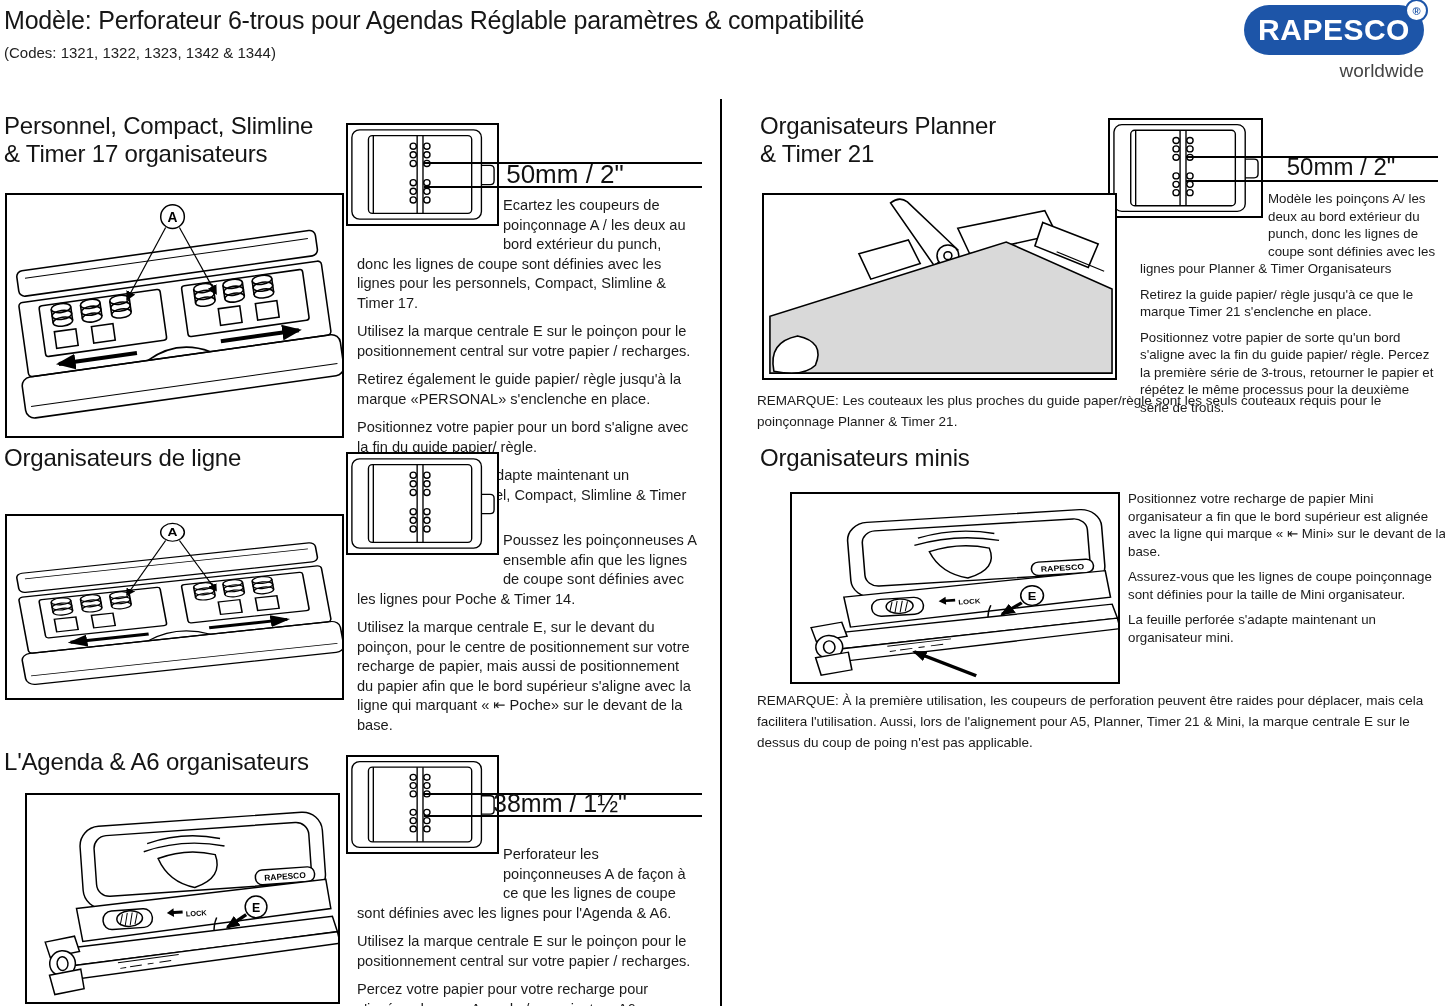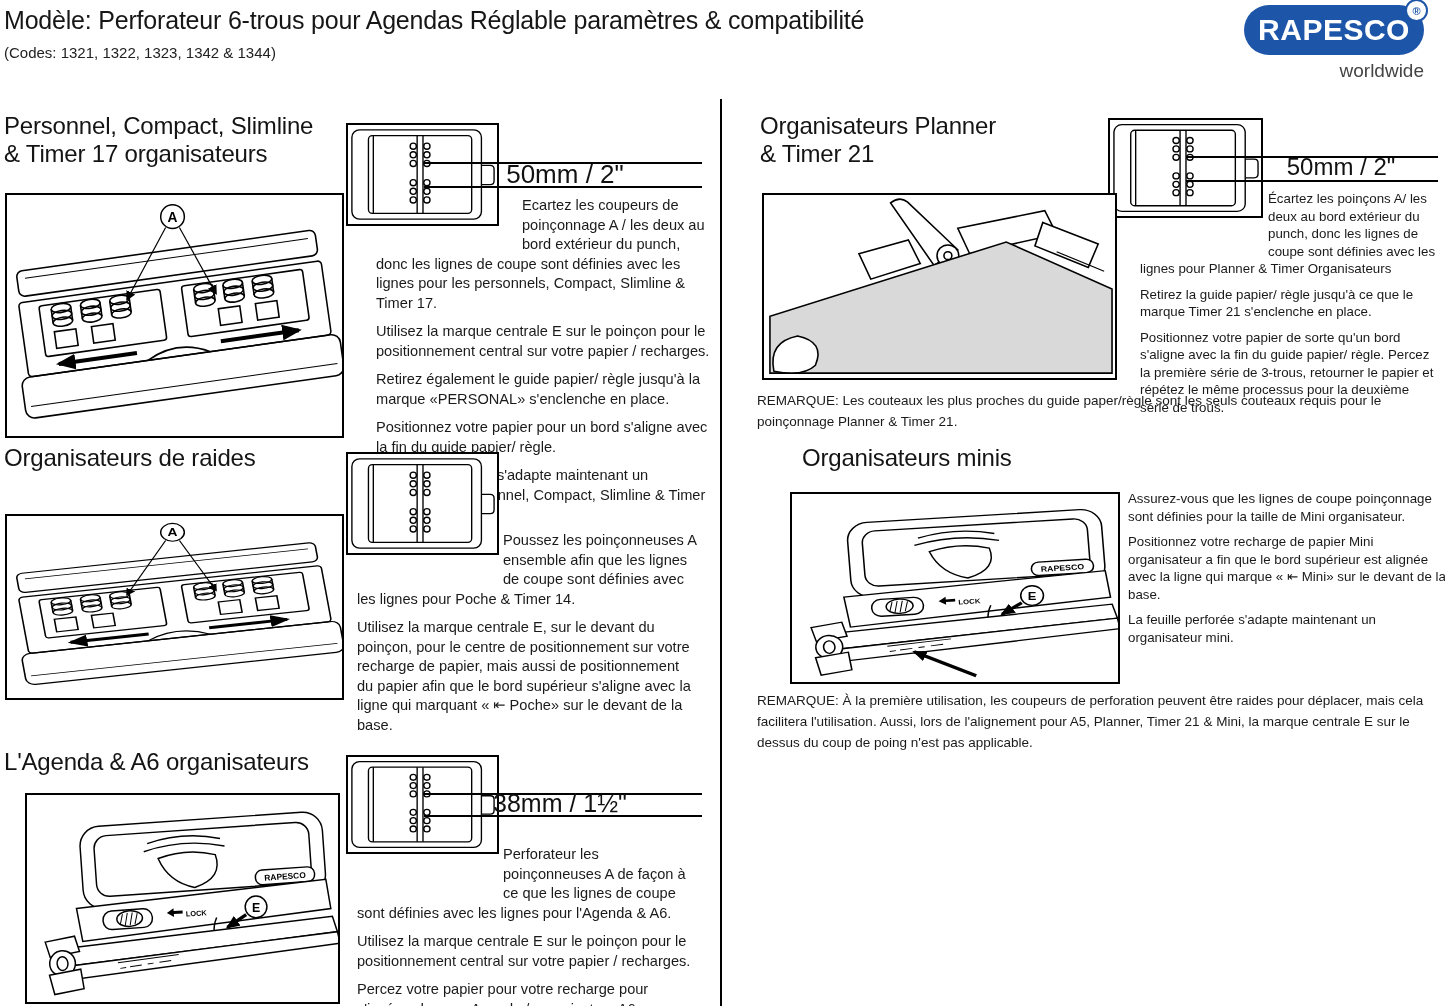--- a/index.html
+++ b/index.html
@@ -136,31 +136,31 @@
     </g>
     <g>
       <line x1="161" y1="33" x2="122" y2="106" stroke="#000" stroke-width="1.2" marker-end="url(#ma1s)"></line>
       <line x1="175" y1="33" x2="212" y2="100" stroke="#000" stroke-width="1.2" marker-end="url(#ma1s)"></line>
       <circle cx="168" cy="22" r="12" fill="#fff" stroke="#000" stroke-width="1.5"></circle>
       <text x="168" y="27" text-anchor="middle" font-size="14" font-weight="bold" fill="#000">A</text>
     </g>
   </svg>
 </div>
 
-<div class="abs tb tb-l" style="left:357px;top:196px;width:338px;margin-left:19px;">
+<div class="abs tb tb-l" style="left:357px;top:196px;width:338px;">
   <div class="sp" style="width:146px;height:56px;"></div>
   <p><span>Ecartez les coupeurs de poinçonnage </span><span class="b">A</span><span> / les deux au bord extérieur du punch, donc les lignes de coupe sont définies avec les lignes pour les personnels, Compact, Slimline &amp; Timer 17.</span></p>
   <p><span>Utilisez la marque centrale </span><span class="b">E</span><span> sur le poinçon pour le positionnement central sur votre papier / recharges.</span></p>
   <p><span>Retirez également le guide papier/ règle jusqu'à la marque «PERSONAL» s'enclenche en place.</span></p>
   <p><span>Positionnez votre papier pour un bord s'aligne avec la fin du guide papier/ règle.</span></p>
   <p><span>La feuille perforée s'adapte maintenant un organisateur personnel, Compact, Slimline &amp; Timer 17.</span></p>
 </div>
 
 <div class="abs h" style="left:4px;top:444px;">
-  <div>Organisateurs de raides</div>
+  <div>Organisateurs de ligne</div>
 </div>
 
 <div class="abs box" style="left:346px;top:452px;width:153px;height:103px;">
   <svg viewBox="0 0 153 103" preserveAspectRatio="none">
     <g stroke="#000" fill="none" stroke-width="1.4">
       <rect x="4" y="5" width="133" height="93" rx="8"></rect>
       <rect x="21" y="11" width="106" height="81" rx="4"></rect>
       <line x1="26" y1="11" x2="26" y2="92"></line>
       <line x1="71" y1="11" x2="71" y2="92"></line>
         <line x1="77" y1="11" x2="77" y2="92"></line>
@@ -383,28 +383,28 @@
       <circle cx="186" cy="62" r="4"></circle>
       <ellipse cx="214" cy="78" rx="11" ry="7"></ellipse>
       <path d="M6,182 L6,124 L245,48 L352,96 L352,182 Z" fill="#d9d9d9"></path>
       <path d="M10,180 Q4,150 34,144 Q62,150 52,174 Q40,186 10,180 Z" fill="#fff"></path>
     </g>
   </svg>
 </div>
 
 <div class="abs tb tb-r" style="left:1140px;top:190px;width:297px;">
   <div class="sp" style="width:128px;height:56px;"></div>
-  <p><span>Écartez les poinçons </span><span class="b">A</span><span>/ les deux au bord extérieur du punch, donc les lignes de coupe sont définies avec les lignes pour Planner &amp; Timer Organisateurs</span></p>
+  <p><span>Modèle les poinçons </span><span class="b">A</span><span>/ les deux au bord extérieur du punch, donc les lignes de coupe sont définies avec les lignes pour Planner &amp; Timer Organisateurs</span></p>
   <p><span>Retirez la guide papier/ règle jusqu'à ce que le marque Timer 21 s'enclenche en place.</span></p>
   <p><span>Positionnez votre papier de sorte qu'un bord s'aligne avec la fin du guide papier/ règle.  Percez la  première série de 3-trous, retourner le papier et répétez le même processus pour la deuxième série de trous.</span></p>
 </div>
 
 <div class="abs note" style="left:757px;top:390px;width:692px;"><span class="b">REMARQUE:</span><span>  Les couteaux les plus proches du guide paper/règle sont les seuls couteaux requis pour le poinçonnage Planner &amp; Timer 21.</span></div>
 
-<div class="abs h" style="left:760px;top:444px;margin-left:42px;">
+<div class="abs h" style="left:760px;top:444px;">
   <div>Organisateurs minis</div>
 </div>
 
 <div class="abs box" style="left:790px;top:492px;width:330px;height:192px;">
   <svg viewBox="0 0 315 211" preserveAspectRatio="none">
     <defs>
       <marker id="mc2" markerUnits="userSpaceOnUse" markerWidth="14" markerHeight="12" refX="12" refY="6" orient="auto">
           <path d="M0,0L14,6L0,12Z" fill="#000"></path>
         </marker>
     </defs>
@@ -443,18 +443,18 @@
     <g>
       <circle cx="232" cy="114" r="11" fill="#fff" stroke="#000" stroke-width="1.5"></circle>
       <text x="232" y="119" text-anchor="middle" font-size="12.5" font-weight="bold" fill="#000">E</text>
       <line x1="222" y1="122" x2="203" y2="135" stroke="#000" stroke-width="3.5" marker-end="url(#mc2)"></line>
     </g>
     <line x1="178" y1="204" x2="118" y2="177" stroke="#000" stroke-width="3.5" marker-end="url(#mc2)"></line>
   </svg>
 </div>
 
 <div class="abs tb tb-r" style="left:1128px;top:490px;width:318px;">
+  <p><span>Positionnez votre recharge de papier Mini organisateur a fin que le bord supérieur est alignée avec la ligne qui marque « </span><span class="b">⇤</span><span> Mini» sur le devant de la base.</span></p>
   <p><span>Assurez-vous que les lignes de coupe poinçonnage sont définies pour la taille de Mini organisateur.</span></p>
-  <p><span>Positionnez votre recharge de papier Mini organisateur a fin que le bord supérieur est alignée avec la ligne qui marque « </span><span class="b">⇤</span><span> Mini» sur le devant de la base.</span></p>
   <p><span>La feuille perforée s'adapte maintenant un organisateur mini.</span></p>
 </div>
 
 <div class="abs note" style="left:757px;top:690px;width:692px;"><span class="b">REMARQUE:</span><span>  À la première utilisation, les coupeurs de perforation peuvent être raides pour déplacer, mais cela facilitera l'utilisation. Aussi, lors de l'alignement pour A5, Planner, Timer 21 &amp; Mini, la marque centrale </span><span class="b">E</span><span> sur le dessus du coup de poing n'est pas applicable.</span></div>
 
 </body></html>

